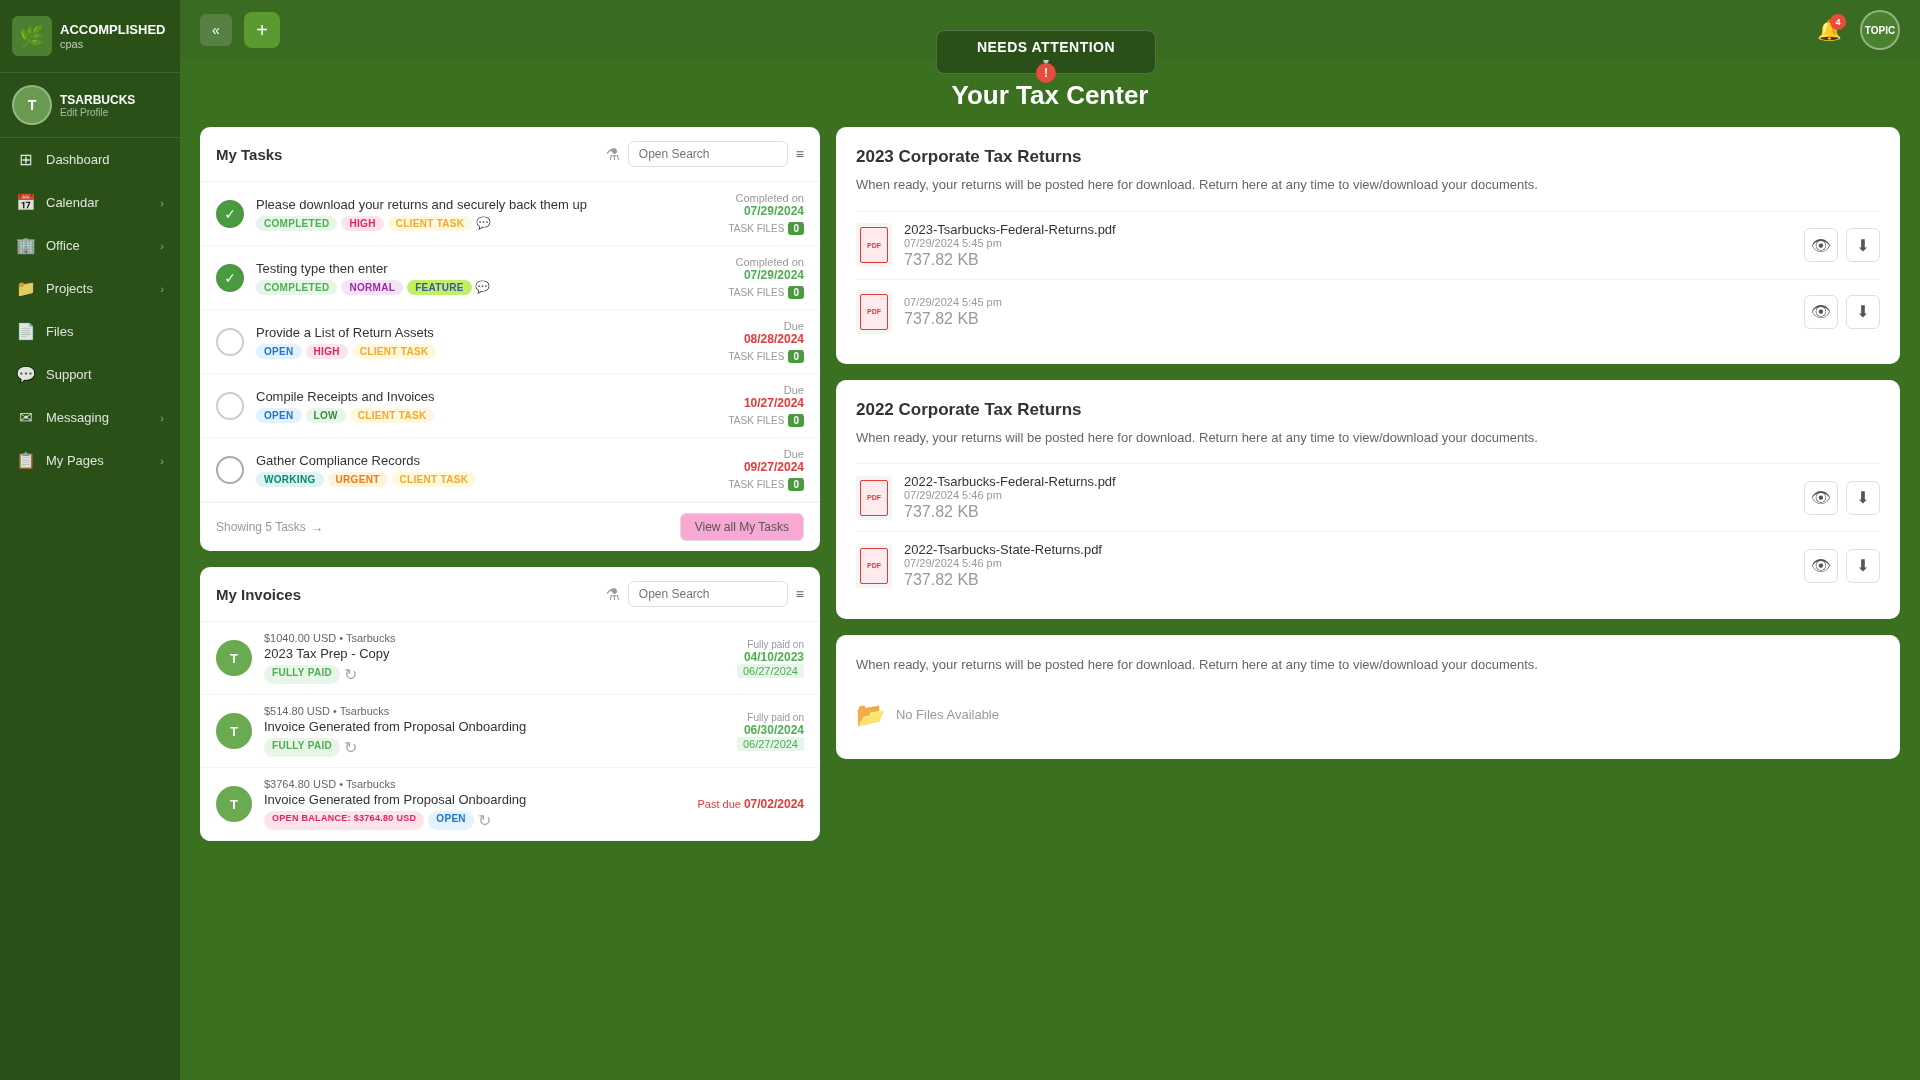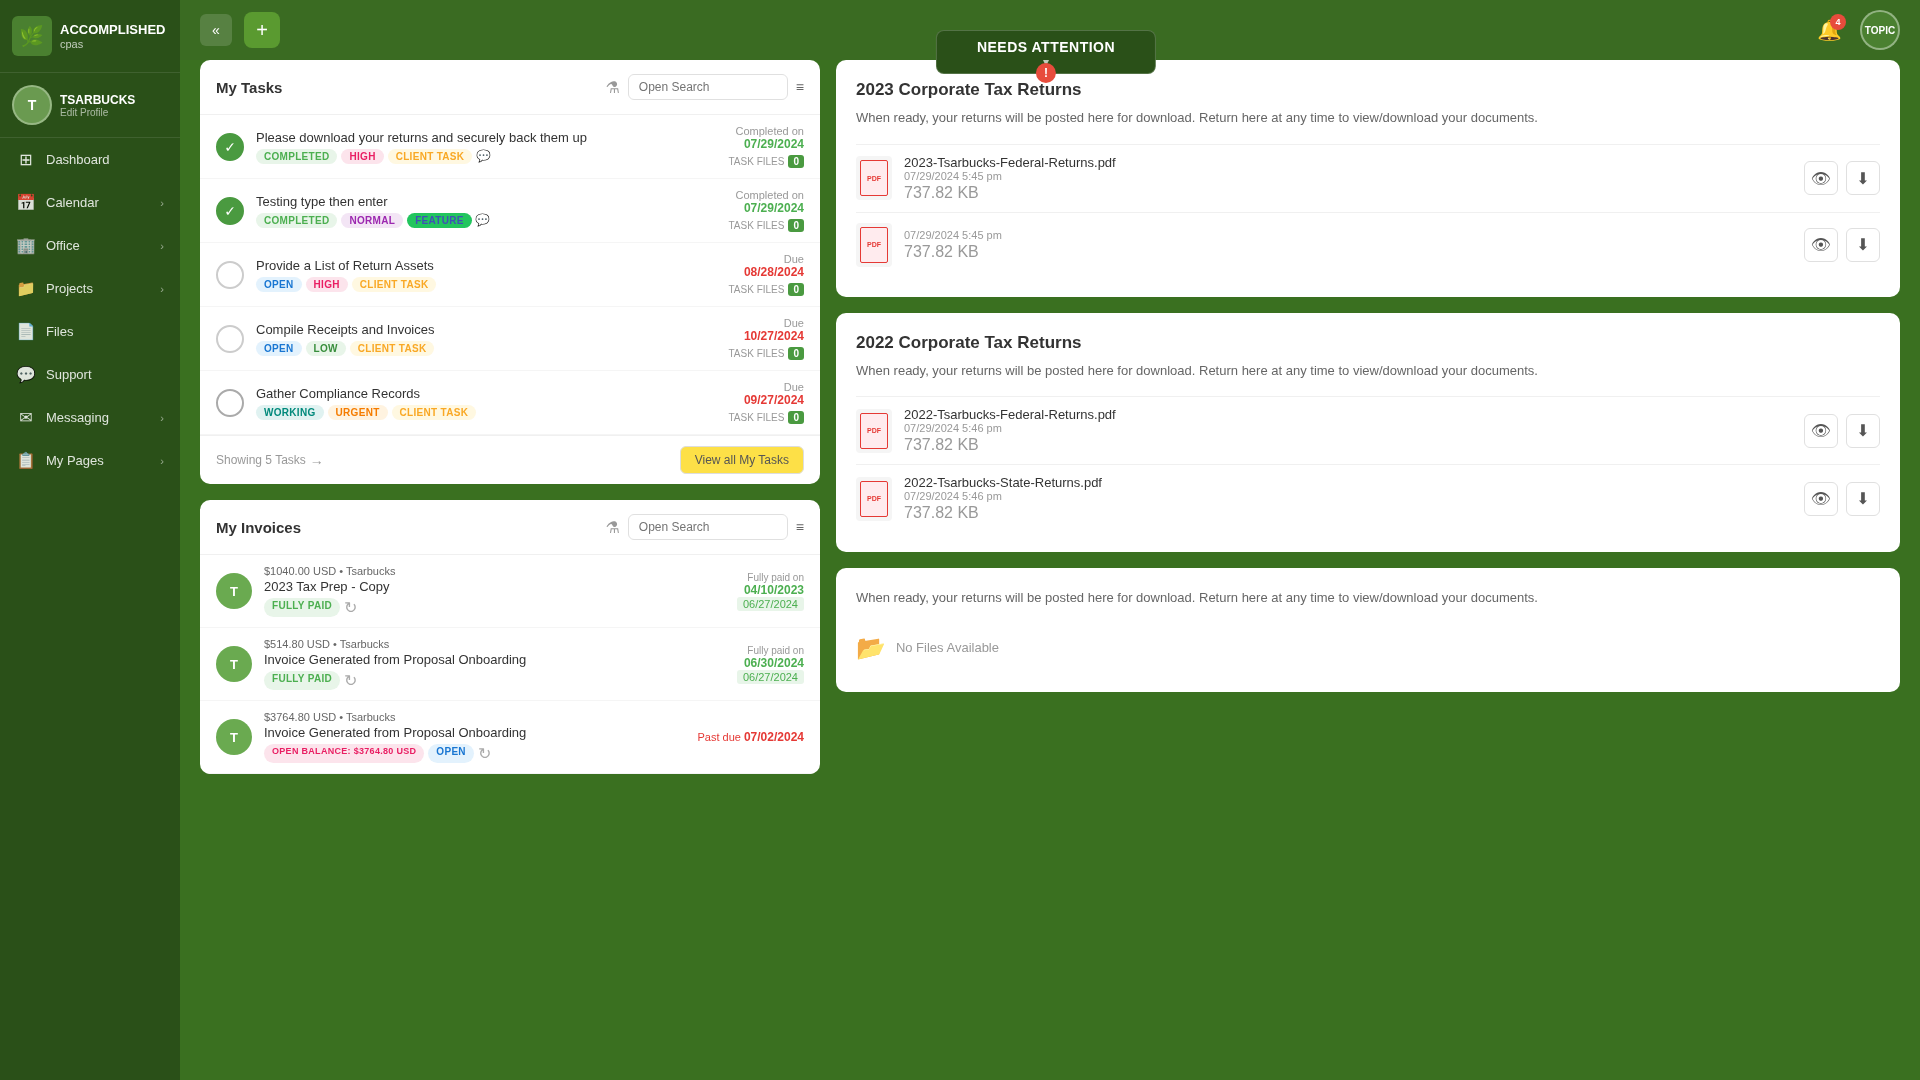--- a/index.html
+++ b/index.html
@@ -181,42 +181,42 @@
       padding: 2px 8px; border-radius: 12px; font-size: 10px; font-weight: 600;
       text-transform: uppercase; letter-spacing: 0.3px;
     }
     .tag-completed { background: #e8f5e9; color: #4caf50; }
     .tag-open { background: #e3f2fd; color: #1976d2; }
     .tag-high { background: #fce4ec; color: #e91e63; }
     .tag-normal { background: #f3e5f5; color: #9c27b0; }
     .tag-low { background: #e8f5e9; color: #388e3c; }
     .tag-urgent { background: #fff3e0; color: #f57c00; }
     .tag-working { background: #e0f2f1; color: #00897b; }
-    .tag-feature { background: #22c55e; color: #3f51b5; }
+    .tag-feature { background: #bef264; color: #3f51b5; }
     .tag-client { background: #fff8e1; color: #f9a825; }
 
     .task-meta { text-align: right; font-size: 11px; color: #999; min-width: 130px; }
     .task-date { color: #e53935; font-weight: 600; font-size: 12px; }
     .task-date.completed-date { color: #4caf50; }
     .task-files {
       display: flex; align-items: center; gap: 4px; margin-top: 4px;
       font-size: 10px; color: #999; justify-content: flex-end;
     }
     .files-badge {
       background: #4a9a40; color: white; border-radius: 3px;
       padding: 1px 5px; font-size: 10px; font-weight: 600;
     }
 
     .card-footer {
       padding: 10px 16px; display: flex; align-items: center; justify-content: space-between;
       border-top: 1px solid #f0f0f0;
     }
     .showing-text { font-size: 12px; color: #999; display: flex; align-items: center; gap: 4px; }
     .view-all-btn {
-      background: #fde047; border: 1px solid #ddd; border-radius: 6px;
+      background: #f9a8d4; border: 1px solid #ddd; border-radius: 6px;
       padding: 6px 14px; font-size: 12px; color: #555; cursor: pointer;
     }
 
     
     .invoice-row {
       display: flex; align-items: center; padding: 10px 16px;
       border-bottom: 1px solid #f5f5f5; cursor: pointer; gap: 12px;
     }
     .inv-avatar {
       width: 36px; height: 36px; border-radius: 50%; background: #6aaa50;
@@ -374,20 +374,21 @@
         <span>🔔</span>
         <span class="notification-badge">4</span>
       </div>
       <div class="user-avatar-top">
         <span style="font-size:10px;">TOPIC</span>
       </div>
     </div>
   </div>
 
   <div class="content-area">
+    <div class="page-title">Your Tax Center</div>
 
     <div class="content-grid">
 
       <div class="left-panel">
 
         <div class="card">
           <div class="card-header">
             <span class="card-title">My Tasks</span>
             <div class="card-header-right">
               <span class="filter-icon">⚗</span>

